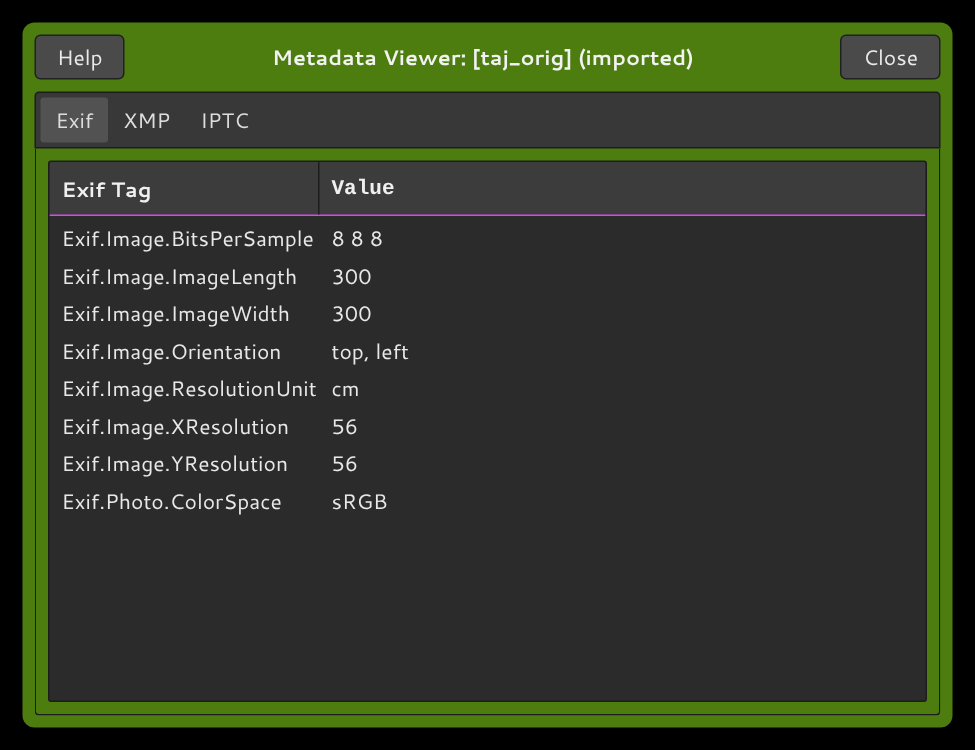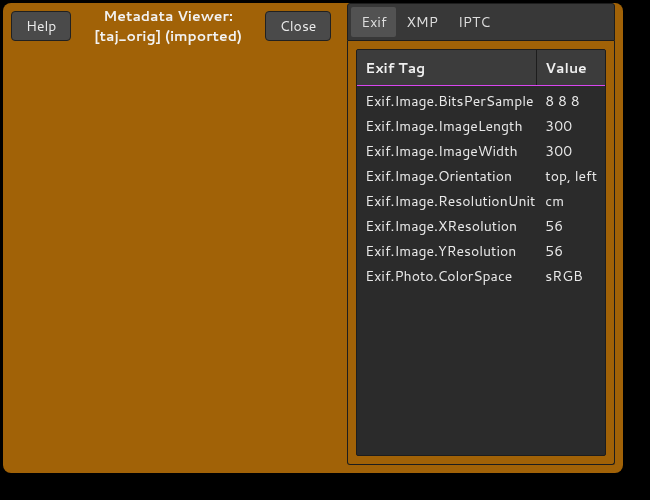--- a/index.html
+++ b/index.html
@@ -12,25 +12,25 @@
       height: 500px;
       background: #000;
       font-family: -apple-system, "Segoe UI", Cantarell, sans-serif;
       font-size: 14px;
       color: #e6e6e6;
       overflow: hidden;
     }
     .window {
       width: 620px;
       height: 470px;
-      margin: 3px;
-      background: #a16207;
+      margin: 15px;
+      background: #4d7c0f;
       border-radius: 8px;
       display: flex;
-      flex-direction: row;
+      flex-direction: column;
       box-shadow: 0 0 0 1px rgba(0,0,0,0.5);
     }
     .titlebar {
       display: flex;
       align-items: center;
       justify-content: space-between;
       padding: 8px 8px;
       height: 46px;
     }
     .titlebar-title {
@@ -111,20 +111,21 @@
     }
     .th-tag {
       width: 180px;
       border-right: 1px solid #1d1d1d;
       height: 100%;
       display: flex;
       align-items: center;
     }
     .th-val {
       flex: 1;
+      font-family: Liberation Mono, monospace;
     }
     .tbody {
       flex: 1;
       overflow: auto;
       padding-top: 2px;
     }
     .tr {
       display: flex;
       height: 25px;
       align-items: center;

